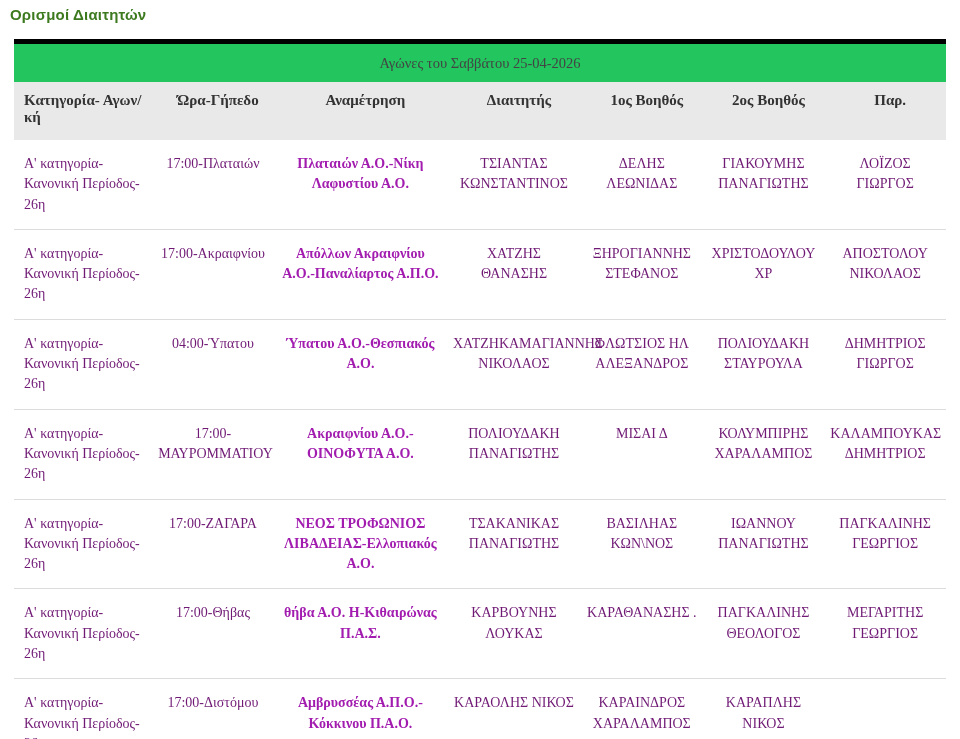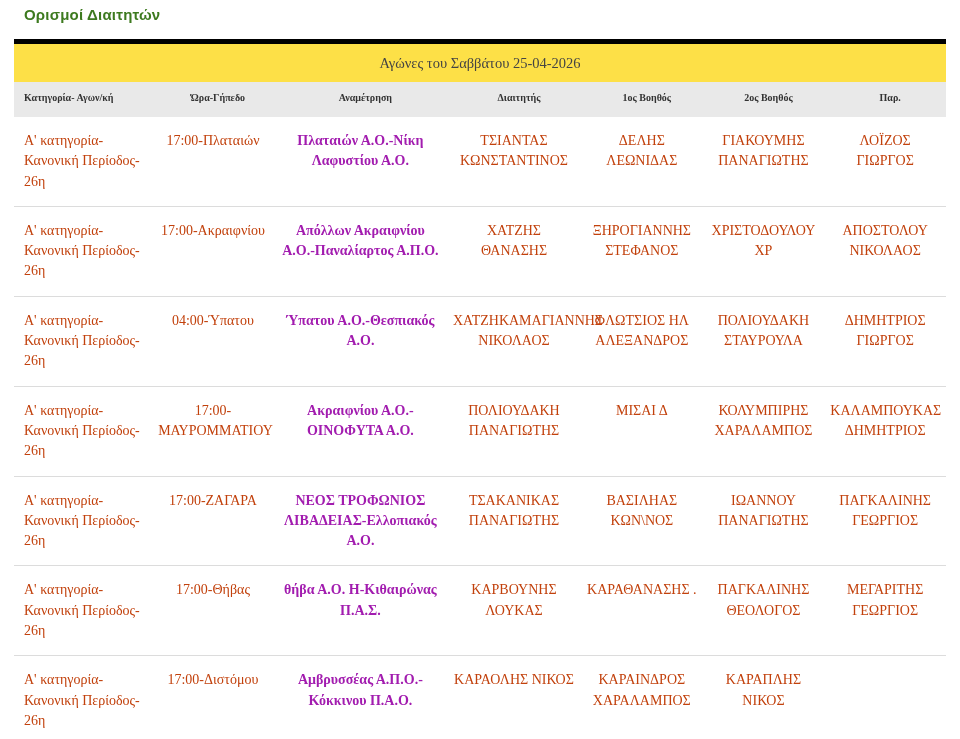--- a/index.html
+++ b/index.html
@@ -13,61 +13,61 @@
   }
   body {
     font-family: "Liberation Serif", serif;
     color: #333333;
   }
   .page-title {
     font-family: "Liberation Sans", sans-serif;
     font-size: 15px;
     font-weight: bold;
     color: #3d7a1f;
-    padding: 6px 0 6px 24px;
+    padding: 6px 0 6px 10px;
     letter-spacing: 0.2px;
   }
   .table-wrap {
     margin: 10px 14px 0 14px;
     border-top: 5px solid #000000;
   }
   table.fixtures {
     width: 932px;
     border-collapse: collapse;
     table-layout: fixed;
     background: #ffffff;
   }
   table.fixtures caption {
     caption-side: top;
-    background: #fde047;
+    background: #22c55e;
     font-family: "Liberation Serif", serif;
     font-size: 14.5px;
     color: #444444;
     text-align: center;
     padding: 11px 4px 10px 4px;
   }
   table.fixtures thead th {
     background: #e9e9e9;
     font-family: "Liberation Serif", serif;
-    font-size: 10px;
+    font-size: 15px;
     font-weight: bold;
     color: #333333;
     text-align: center;
     padding: 10px 6px 14px 16px;
     vertical-align: top;
     border: none;
   }
   table.fixtures thead th.col-cat {
     text-align: left;
     padding-left: 10px;
   }
   table.fixtures tbody td {
     font-family: "Liberation Serif", serif;
     font-size: 14px;
-    color: #c2410c;
+    color: #701a75;
     text-align: center;
     vertical-align: top;
     padding: 14px 6px 14px 6px;
     border-bottom: 1px solid #dcdcdc;
     line-height: 1.45;
   }
   table.fixtures tbody td.col-cat {
     text-align: left;
     padding-left: 10px;
   }

